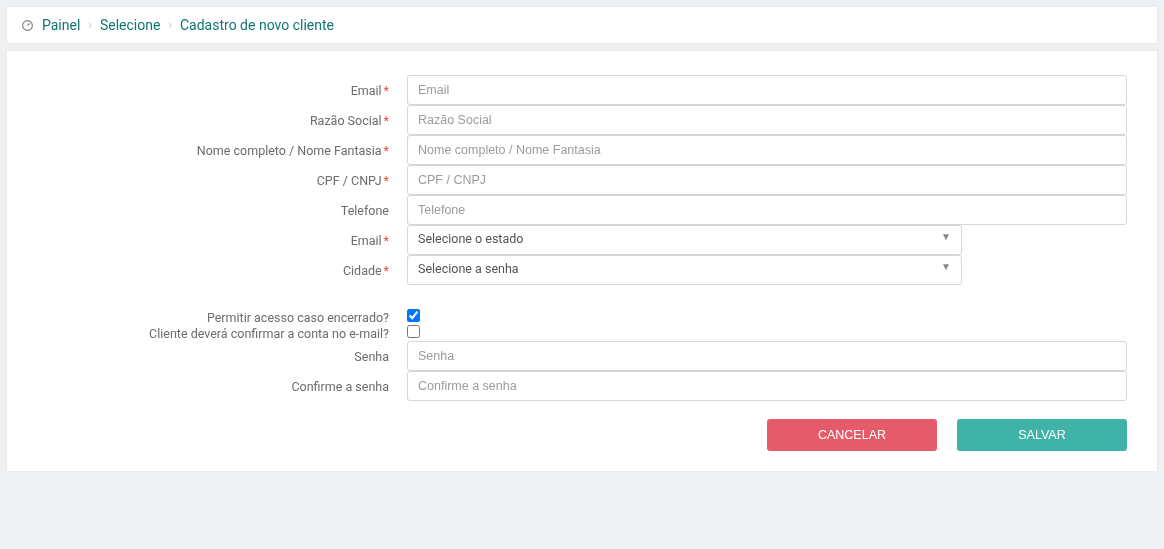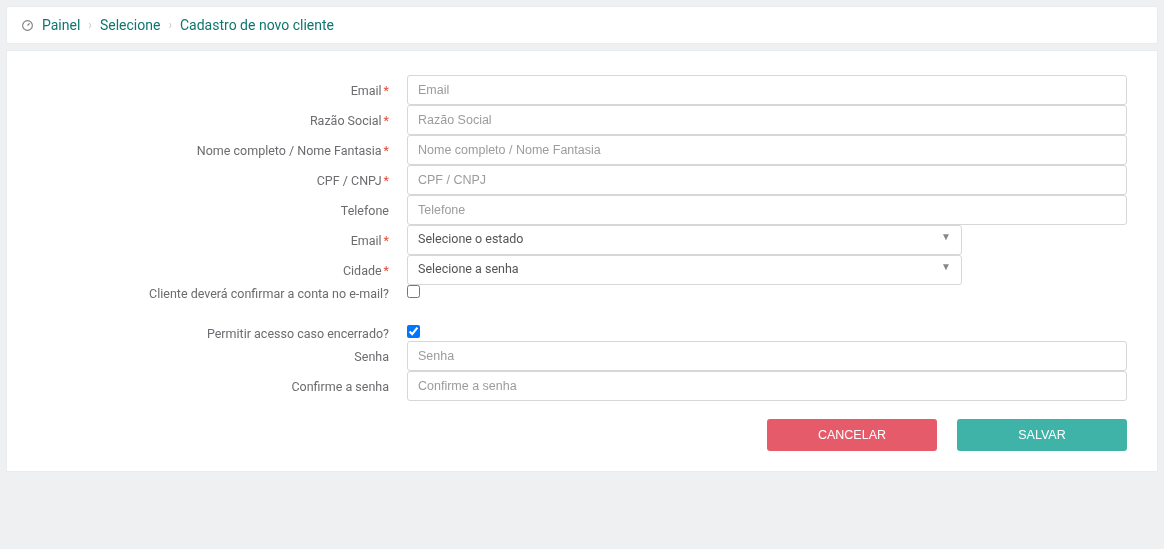--- a/index.html
+++ b/index.html
@@ -213,35 +213,35 @@
     <div class="form-field">
       <div class="select-wrap">
         <div class="select-display">
           <span>Selecione a senha</span>
           <span class="caret">▼</span>
         </div>
       </div>
     </div>
   </div>
 
+  <div class="form-row" style="margin-top:24px;">
+    <label class="form-label">
+      <span>Permitir acesso caso encerrado?</span>
+    </label>
+    <div class="form-field">
+      <input type="checkbox" checked="" style="">
+    </div>
+  </div>
+
   <div class="form-row">
     <label class="form-label">
       <span>Cliente deverá confirmar a conta no e-mail?</span>
     </label>
     <div class="form-field">
       <input type="checkbox" style="">
-    </div>
-  </div>
-
-  <div class="form-row" style="margin-top:24px;">
-    <label class="form-label">
-      <span>Permitir acesso caso encerrado?</span>
-    </label>
-    <div class="form-field">
-      <input type="checkbox" checked="" style="">
     </div>
   </div>
 
   <div class="form-row">
     <label class="form-label">
       <span>Senha</span>
     </label>
     <div class="form-field">
       <input type="password" placeholder="Senha" style="">
     </div>

